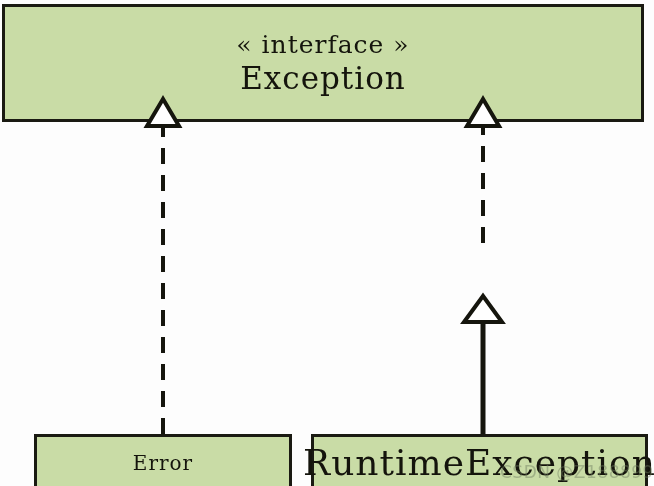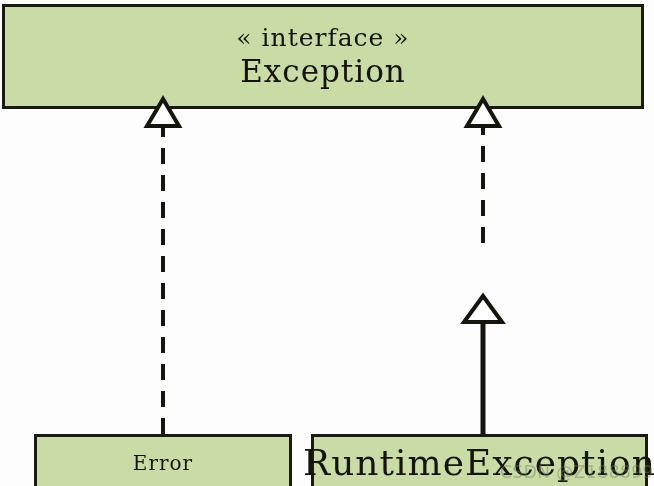--- a/index.html
+++ b/index.html
@@ -41,21 +41,21 @@
     font-family: "DejaVu Serif", "Liberation Serif", serif;
     font-size: 31px;
     letter-spacing: 1px;
     white-space: nowrap;
   }
   
   #box-throwable {
     left: 2px;
     top: 4px;
     width: 642px;
-    height: 105px;
+    height: 118px;
     border-width: 3px;
     text-align: right;
   }
   
   #box-exception {
     left: 311px;
     top: 243px;
     width: 337px;
     height: 53px;
   }

